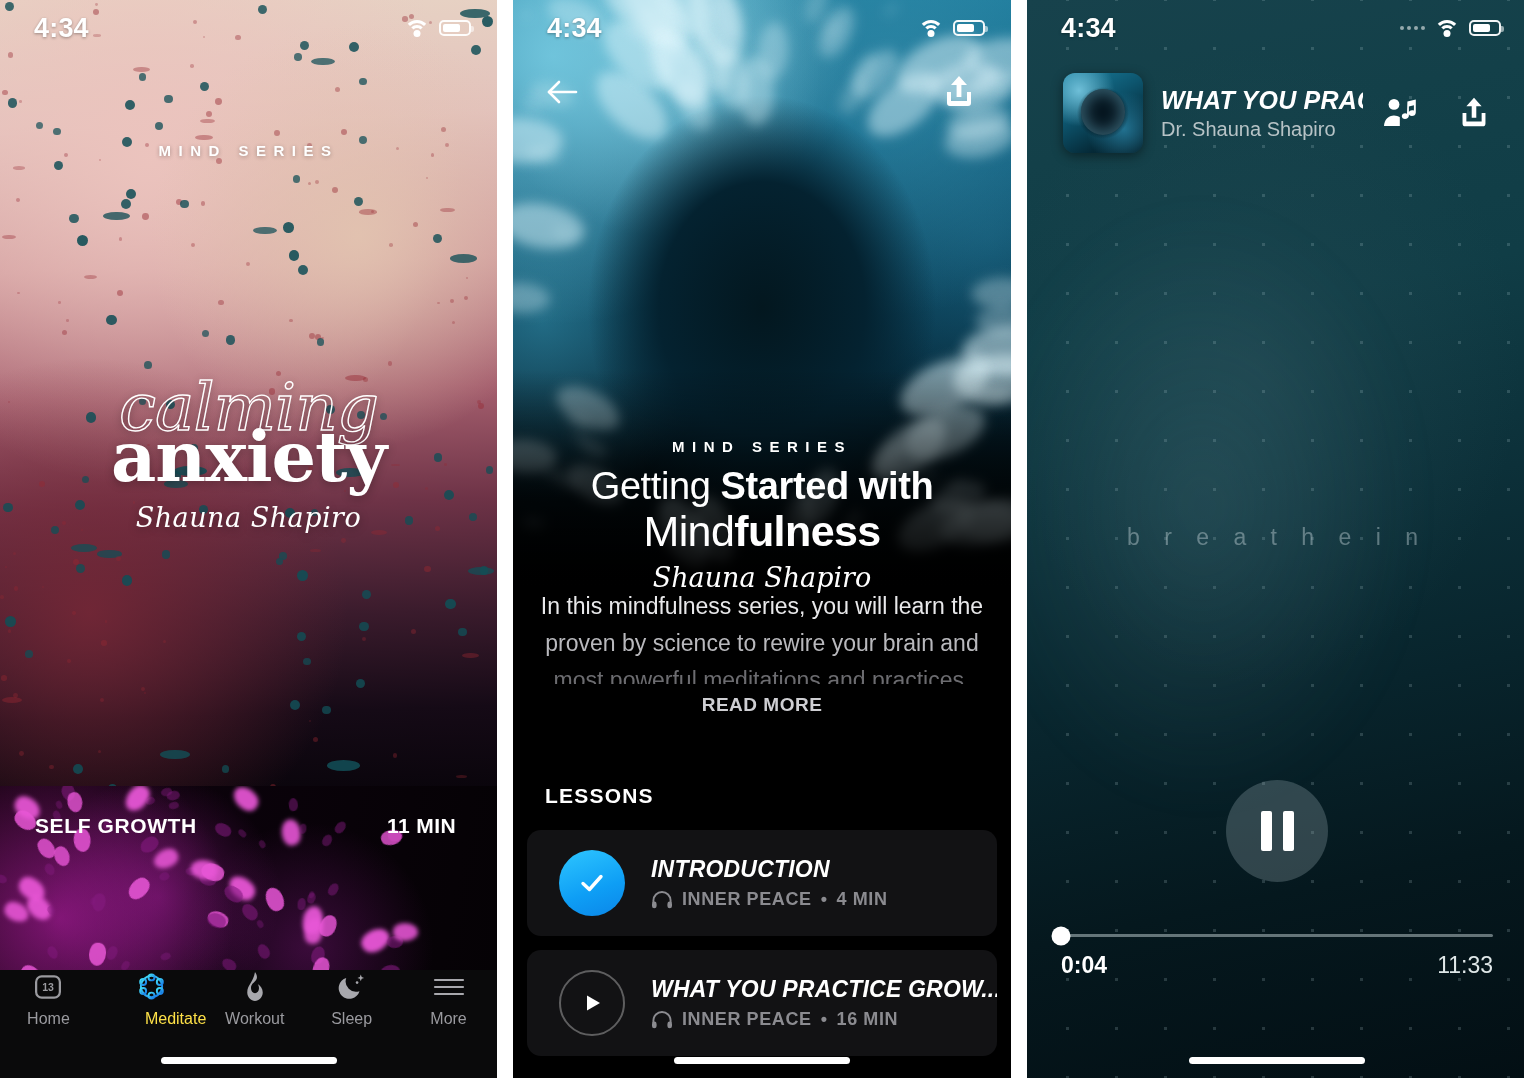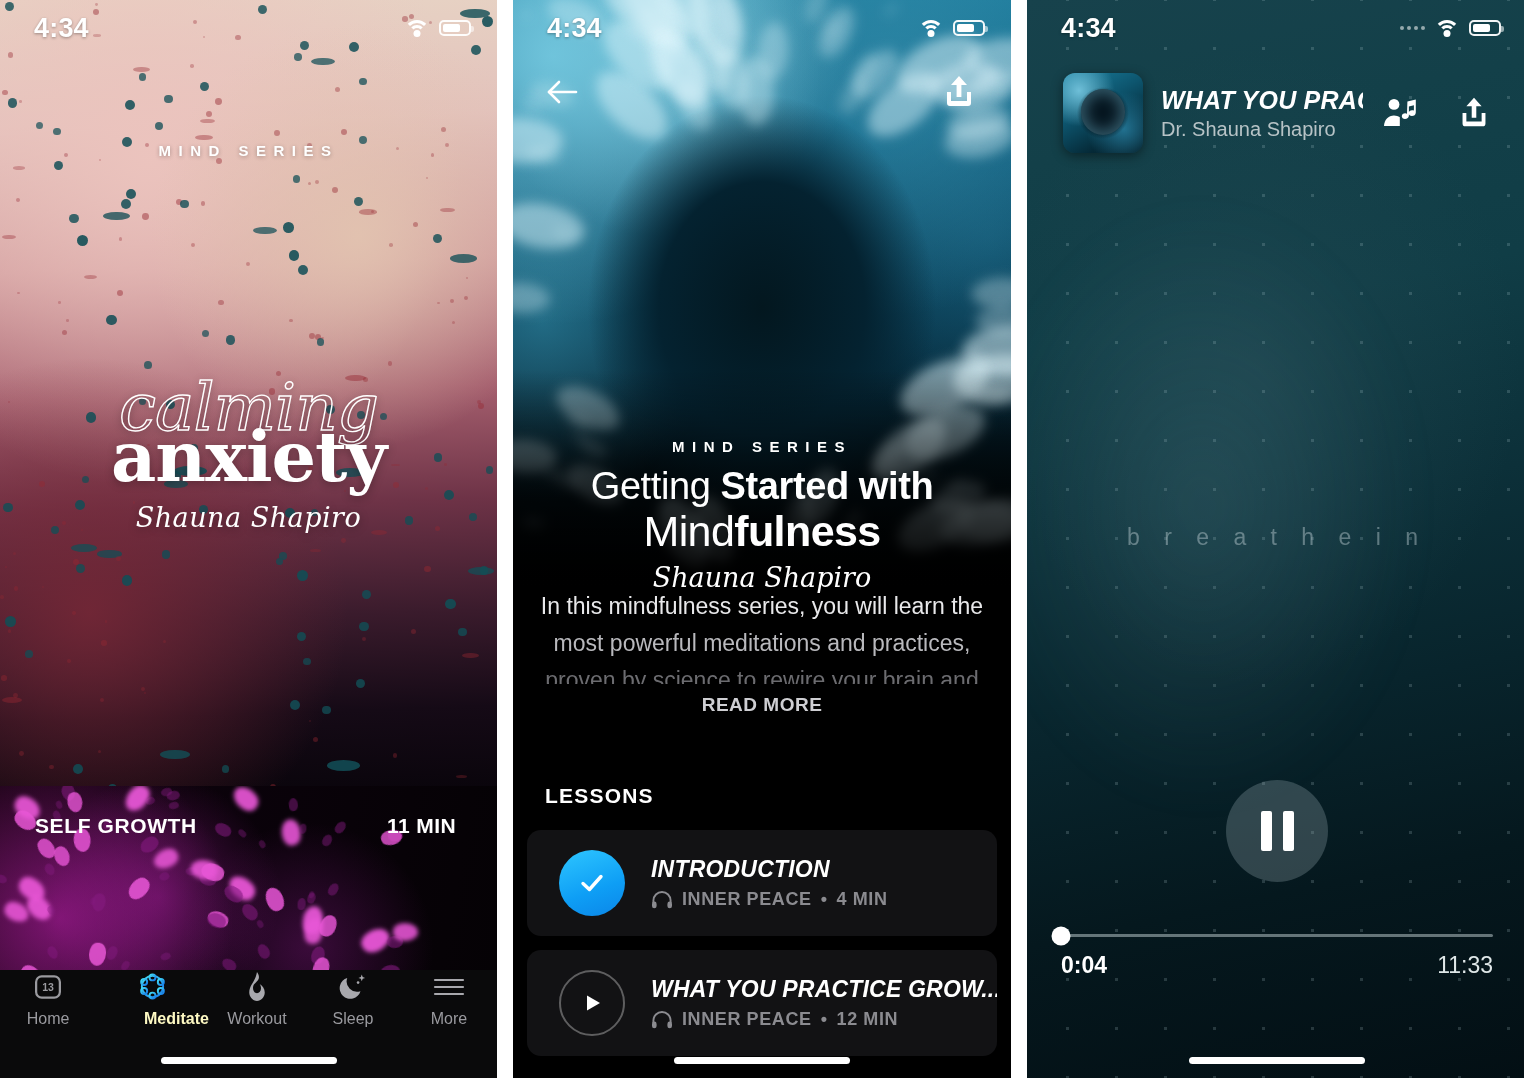--- a/index.html
+++ b/index.html
@@ -81,21 +81,21 @@
      padding:0 5px; z-index:6; overflow:hidden; backdrop-filter:blur(8px); }
   .pill { height:42px; padding:0 26px; border-radius:21px; display:flex; align-items:center;
      color:#c9c9cd; font-size:20px; font-weight:500; white-space:nowrap; }
   .pill.active { background:rgba(120,118,124,.78); color:#fff; font-weight:700; }
 
   .tabbar { position:absolute; left:0; right:0; bottom:0; height:108px; background:#0a0a0b;
      display:flex; align-items:flex-start; z-index:20; }
   .tab { flex:1; display:flex; flex-direction:column; align-items:center; gap:7px; }
   .tab-ico { height:33px; display:flex; align-items:center; justify-content:center; }
   .tab-lbl { font-size:16px; color:#9a9a9f; font-weight:500; }
-  .tab.active .tab-lbl { color:#fef9c3; font-weight:700;margin-left:48px; }
+  .tab.active .tab-lbl { color:#fde047; font-weight:400;margin-left:48px; }
 
   
   .p2-bg { position:absolute; inset:0; background:#000; }
   .p2-hero { position:absolute; top:0; left:0; right:0; height:700px; overflow:hidden; }
   .p2-water { position:absolute; inset:0;
     background:
       radial-gradient(ellipse 46% 40% at 50% 44%, #03171f 0%, #042230 45%, rgba(6,48,66,0) 76%),
       radial-gradient(circle at 8% 8%, rgba(120,205,228,.85), transparent 34%),
       radial-gradient(circle at 30% 6%, rgba(170,228,240,.6), transparent 26%),
       radial-gradient(circle at 76% 12%, rgba(60,150,180,.55), transparent 32%),
@@ -701,22 +701,22 @@
         <span class="lt">Getting </span><span class="bd">Started with</span>
       </div>
       <div class="p2-h2">
         <span class="lt">Mind</span><span class="bd">fulness</span>
       </div>
       <div class="p2-author">Shauna Shapiro</div>
     </div>
 
     <div class="p2-desc">
       <p>In this mindfulness series, you will learn the</p>
+      <p>proven by science to rewire your brain and</p>
       <p>most powerful meditations and practices,</p>
-      <p>proven by science to rewire your brain and</p>
     </div>
     <div class="p2-readmore">READ MORE</div>
 
     <div class="p2-lessons-h">LESSONS</div>
 
     <div class="lesson l1">
       <div class="ls-circ ls-done">
         <svg class="svgicon" width="32" height="32" viewBox="0 0 32 32" fill="none" stroke="#fff" stroke-width="3.4" stroke-linecap="round" stroke-linejoin="round">
           <polyline points="7,16.5 13.4,22.5 25,9.5"></polyline>
         </svg>
@@ -749,21 +749,21 @@
         <div class="ls-meta">
           <span>
             <svg class="svgicon" width="22" height="18" viewBox="0 0 22 18" fill="none" stroke="#8b8b90" stroke-width="1.9">
               <path d="M2.4 12.4V9.6a8.6 8.6 0 0 1 17.2 0v2.8"></path>
               <rect x="1" y="10.6" width="4.6" height="6.6" rx="2.3" fill="#8b8b90" stroke="none"></rect>
               <rect x="16.4" y="10.6" width="4.6" height="6.6" rx="2.3" fill="#8b8b90" stroke="none"></rect>
             </svg>
           </span>
           <span>INNER PEACE</span>
           <span>•</span>
-          <span>12 MIN</span>
+          <span>16 MIN</span>
         </div>
       </div>
     </div>
 
     <div class="home-ind"></div>
   </div>
 
   <div class="gap"></div>
 
   <div class="phone p3">

